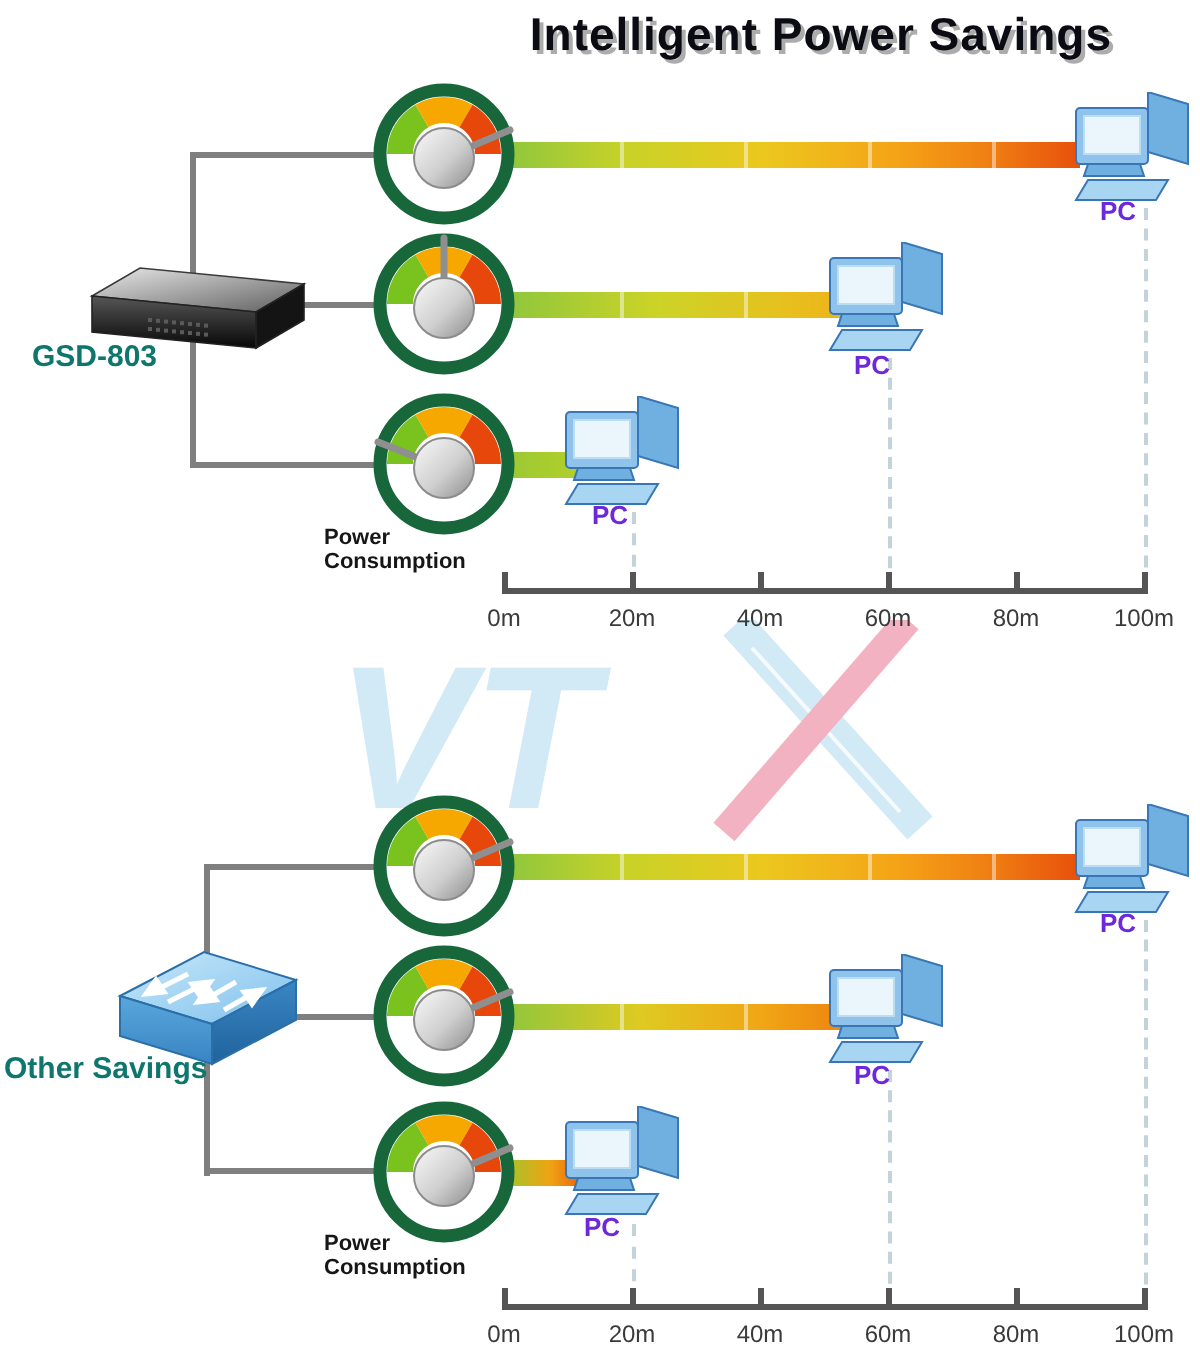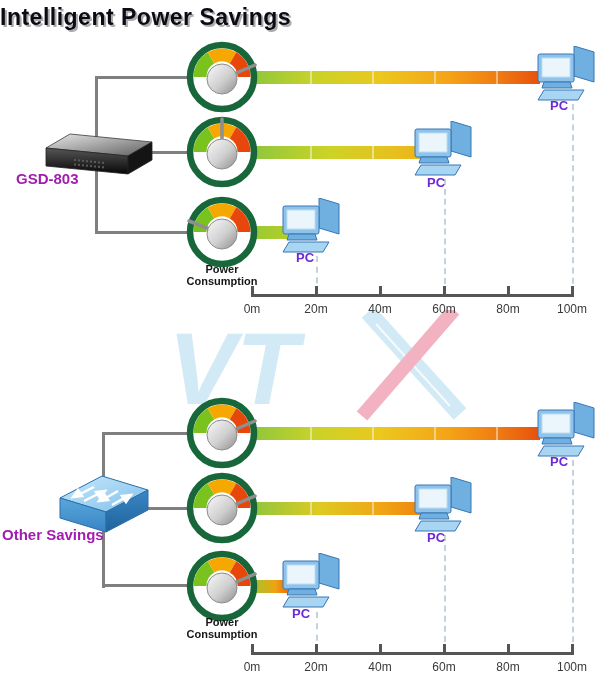--- a/index.html
+++ b/index.html
@@ -1,32 +1,32 @@
 <!DOCTYPE html>
 <html><head>
 <meta charset="utf-8">
 <style>
   html,body{margin:0;padding:0;background:#fff;}
   .canvas{position:relative;width:600px;height:677px;background:#fff;
           font-family:"Liberation Sans",sans-serif;overflow:hidden;}
-  .title{position:absolute;left:0;top:4px;width:556px;text-align:left;
+  .title{position:absolute;left:0;top:4px;width:556px;text-align:right;
          font-size:23px;font-weight:bold;color:#0b0b14;letter-spacing:.5px;
          text-shadow:2px 2px 0 rgba(70,70,70,.45);z-index:4;}
   .hline{position:absolute;height:3px;background:#7f7f7f;z-index:1;}
   .vline{position:absolute;width:3px;background:#7f7f7f;z-index:1;}
   .bar{position:absolute;height:13px;z-index:1;}
   .bar::after{content:"";position:absolute;inset:0;
        background:repeating-linear-gradient(90deg,transparent 0 60px,rgba(255,255,255,.45) 60px 62px);}
   .gauge{position:absolute;z-index:2;}
   .pc{position:absolute;z-index:3;}
   .pclabel{position:absolute;width:26px;text-align:center;font-size:13px;font-weight:600;
            color:#6d28d9;z-index:3;}
   .switchimg{position:absolute;z-index:3;}
-  .swlabel{position:absolute;font-size:15px;font-weight:bold;color:#a21caf;z-index:3;}
-  .powerlabel{position:absolute;width:120px;text-align:center;font-size:11px;line-height:12px;
+  .swlabel{position:absolute;font-size:15px;font-weight:bold;color:#0f766e;z-index:3;}
+  .powerlabel{position:absolute;width:120px;font-size:11px;line-height:12px;
               font-weight:bold;color:#161616;z-index:3;}
   .dash{position:absolute;width:0;border-left:2px dashed #c4d2da;z-index:1;}
   .ruler-line{position:absolute;height:3px;background:#555;z-index:1;}
   .tick{position:absolute;width:3px;height:8px;background:#555;z-index:1;}
   .ticklabel{position:absolute;width:44px;text-align:center;font-size:12px;color:#3a3a3a;z-index:1;}
   .watermark{position:absolute;left:168px;top:310px;z-index:0;opacity:.8;}
 </style>
 </head>
 <body>
 

